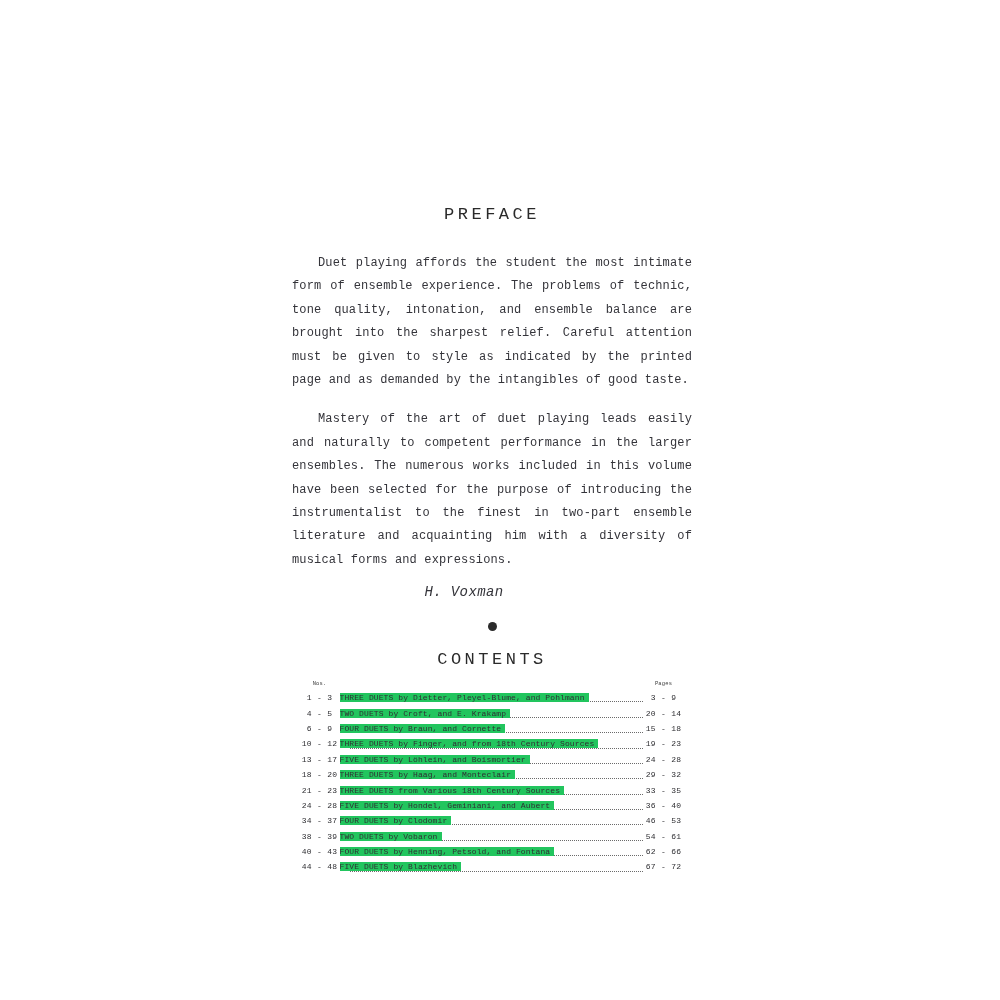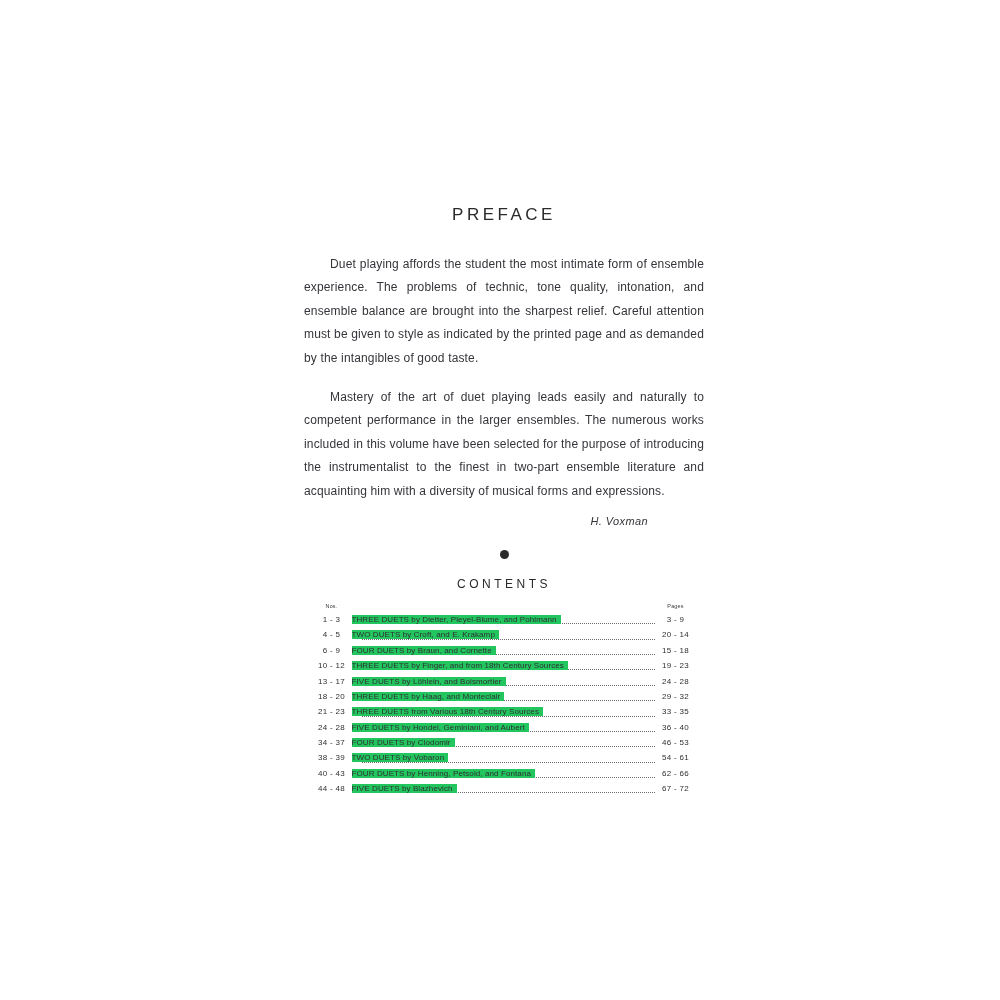--- a/index.html
+++ b/index.html
@@ -14,23 +14,24 @@
     color: #2b2b2b;
     overflow: hidden;
   }
   .page {
     position: relative;
     width: 1000px;
     height: 1000px;
   }
   .sheet {
     position: absolute;
-    left: 304px;
+    left: 292px;
     top: 205px;
     width: 400px;
+    font-family: Liberation Mono, monospace;
   }
   .preface-title {
     text-align: center;
     font-size: 17px;
     letter-spacing: 3.5px;
     font-weight: 400;
     color: #2a2a2a;
     margin: 0 0 28px 0;
   }
   .para {
@@ -39,43 +40,43 @@
     text-align: justify;
     color: #34343a;
     margin: 0 0 16px 0;
     letter-spacing: 0.15px;
   }
   .para .indent {
     display: inline-block;
     width: 26px;
   }
   .signature {
-    font-size: 11px;
+    font-size: 14px;
     font-style: italic;
-    text-align: right;
+    text-align: center;
     padding-right: 56px;
     margin-top: -4px;
     color: #34343a;
     letter-spacing: 0.4px;
   }
   .dot-divider {
     text-align: center;
     margin-top: 18px;
     margin-bottom: 12px;
   }
   .dot-divider .dot {
     display: inline-block;
     width: 9px;
     height: 9px;
     border-radius: 50%;
     background: #2b2b2b;
   }
   .contents-title {
     text-align: center;
-    font-size: 12px;
+    font-size: 17px;
     letter-spacing: 3.5px;
     font-weight: 400;
     color: #2a2a2a;
     margin: 14px 0 10px 0;
   }
   table.contents {
     width: 385px;
     margin: 12px auto;
     border-collapse: collapse;
     font-size: 8.0px;

